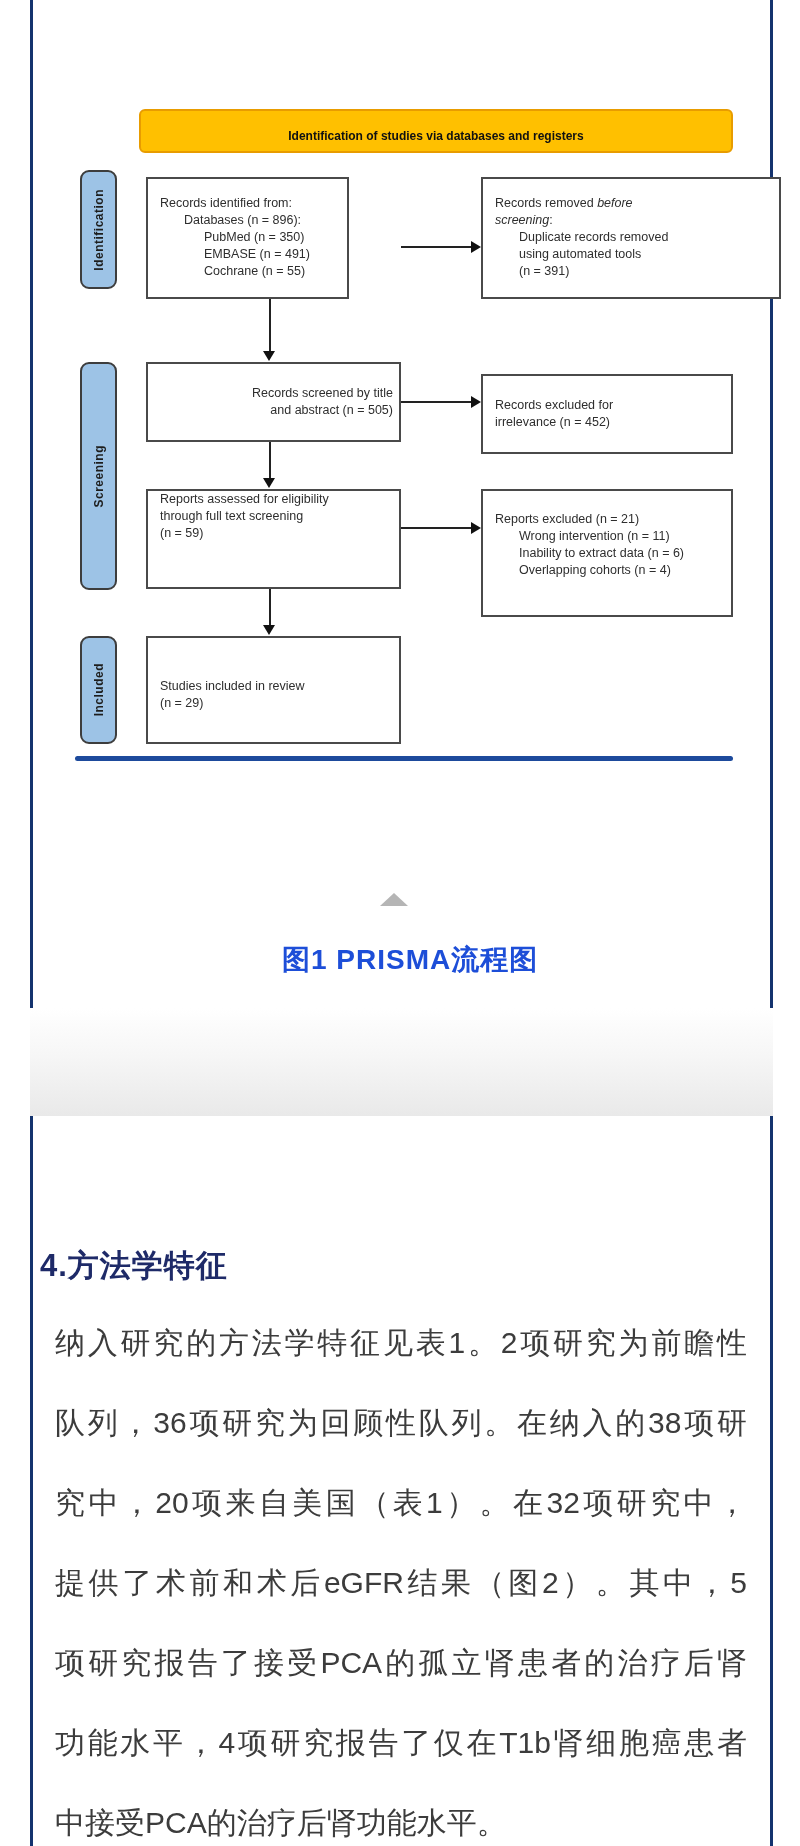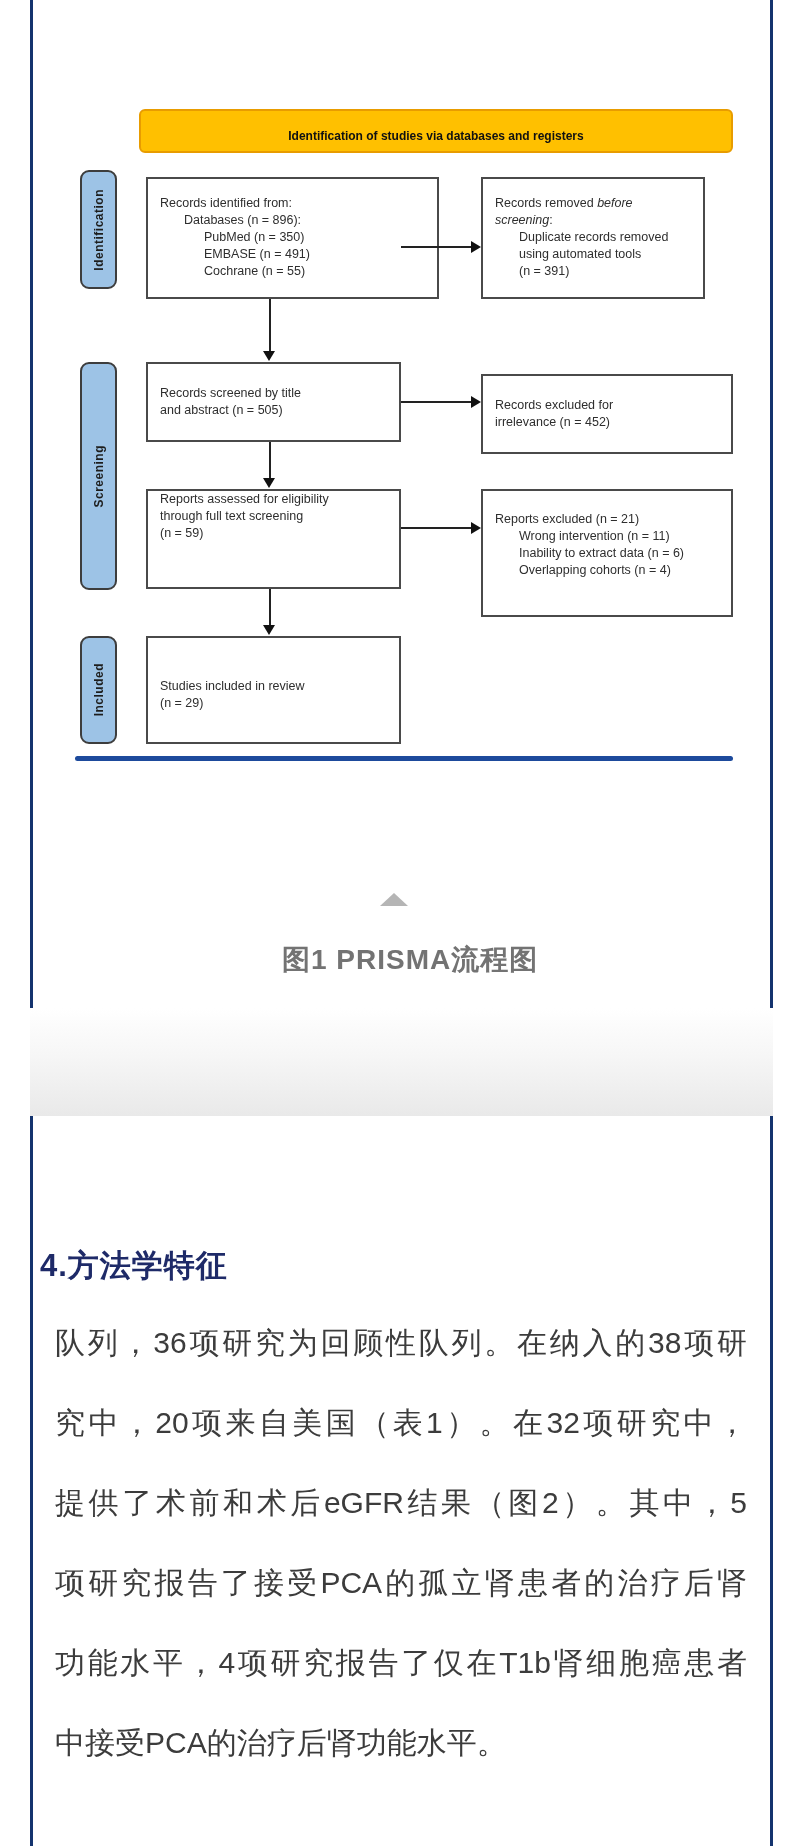--- a/index.html
+++ b/index.html
@@ -32,43 +32,43 @@
   .lbl-included{top:636px;height:108px;}
 
   .fbox{
     position:absolute;background:#fff;border:2px solid #4a4a4a;box-sizing:border-box;
     font-size:12.5px;line-height:17px;color:#2e2e2e;
   }
   .fbox .bl{padding-left:12px;padding-right:6px;white-space:nowrap;}
   .fbox .ind1{padding-left:36px;}
   .fbox .ind2{padding-left:56px;}
 
-  .b1{left:146px;top:177px;width:293px;height:122px;padding-top:16px;}
-  .b2{left:481px;top:177px;width:224px;height:122px;padding-top:16px;}
-  .b3{left:146px;top:362px;width:255px;height:80px;padding-top:21px;}
+  .b1{left:146px;top:177px;width:203px;height:122px;padding-top:16px;}
+  .b2{left:481px;top:177px;width:300px;height:122px;padding-top:16px;}
+  .b3{left:146px;top:362px;width:255px;height:80px;padding-top:21px;text-align:right;}
   .b4{left:481px;top:374px;width:252px;height:80px;padding-top:21px;}
   .b5{left:146px;top:489px;width:255px;height:100px;}
   .b6{left:481px;top:489px;width:252px;height:128px;padding-top:20px;}
   .b7{left:146px;top:636px;width:255px;height:108px;padding-top:40px;}
 
   .harrow-stem{position:absolute;height:2px;background:#222;}
   .harrow-head{position:absolute;width:0;height:0;border-top:6px solid transparent;border-bottom:6px solid transparent;border-left:10px solid #111;}
   .varrow-stem{position:absolute;width:2px;background:#222;}
   .varrow-head{position:absolute;width:0;height:0;border-left:6px solid transparent;border-right:6px solid transparent;border-top:10px solid #111;}
 
   .blue-rule{position:absolute;left:75px;top:756px;width:658px;height:5px;background:#1d4a9c;border-radius:3px;}
 
   .collapse-triangle{
     position:absolute;left:380px;top:893px;width:0;height:0;
     border-left:14px solid transparent;border-right:14px solid transparent;
     border-bottom:13px solid #b5b5b5;cursor:pointer;
   }
   .fig-caption{
     position:absolute;left:282px;top:941px;font-size:28px;font-weight:bold;
-    color:#737373;letter-spacing:1px;white-space:nowrap;
+    color:#1d4ed8;letter-spacing:1px;white-space:nowrap;
   }
   .stitch-shadow{
     position:absolute;left:30px;top:1008px;width:743px;height:108px;
     background:linear-gradient(180deg,#ffffff 0%,#f6f6f6 45%,#e9e9e9 100%);
   }
 
   
   .sec-heading{
     position:absolute;left:40px;top:1245px;margin:0;
     font-size:31px;font-weight:bold;color:#1e2a68;letter-spacing:1px;
@@ -168,20 +168,21 @@
 
   <div class="collapse-triangle"></div>
 
   <div class="fig-caption">图1 PRISMA流程图</div>
 
   <div class="stitch-shadow"></div>
 
   <h2 class="sec-heading">4.方法学特征</h2>
 
   <div class="cn-para">
+    <div class="pl">纳入研究的方法学特征见表1。2项研究为前瞻性</div>
     <div class="pl">队列，36项研究为回顾性队列。在纳入的38项研</div>
     <div class="pl">究中，20项来自美国（表1）。在32项研究中，</div>
     <div class="pl">提供了术前和术后eGFR结果（图2）。其中，5</div>
     <div class="pl">项研究报告了接受PCA的孤立肾患者的治疗后肾</div>
     <div class="pl">功能水平，4项研究报告了仅在T1b肾细胞癌患者</div>
     <div class="pl last">中接受PCA的治疗后肾功能水平。</div>
   </div>
 
 </div>
 

